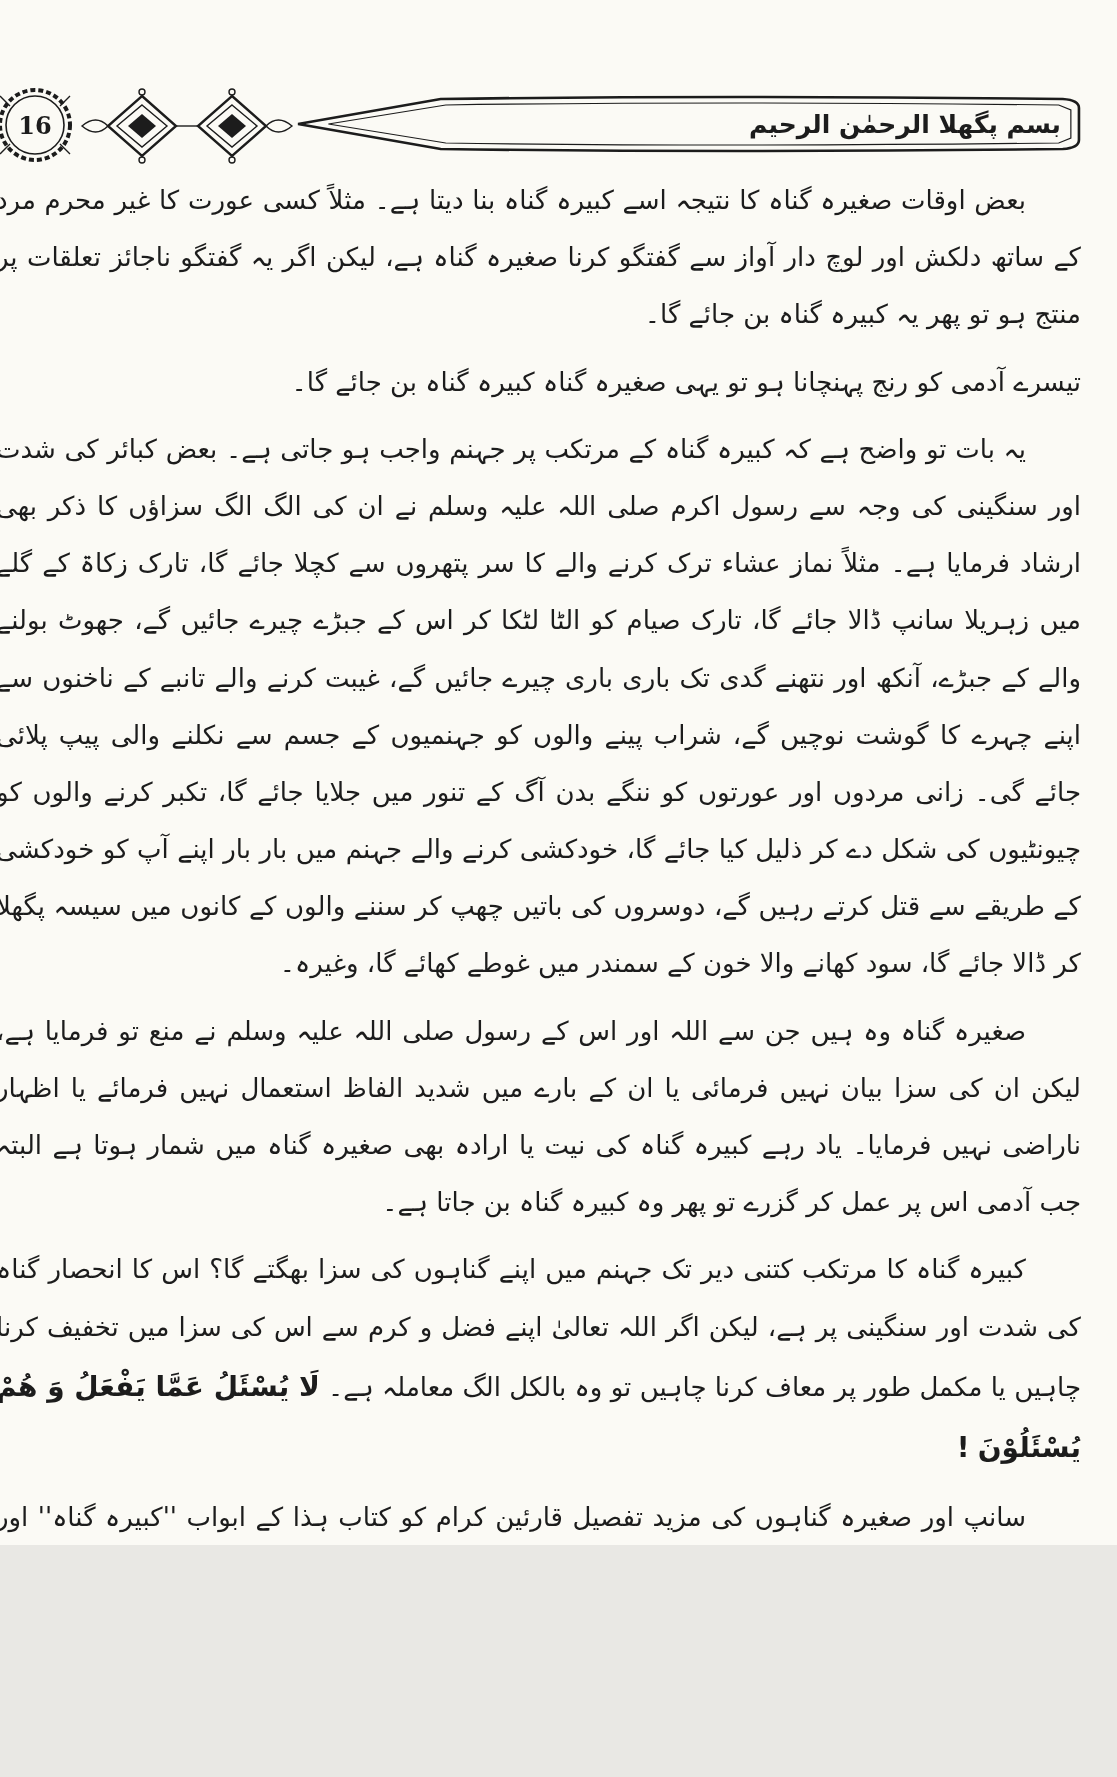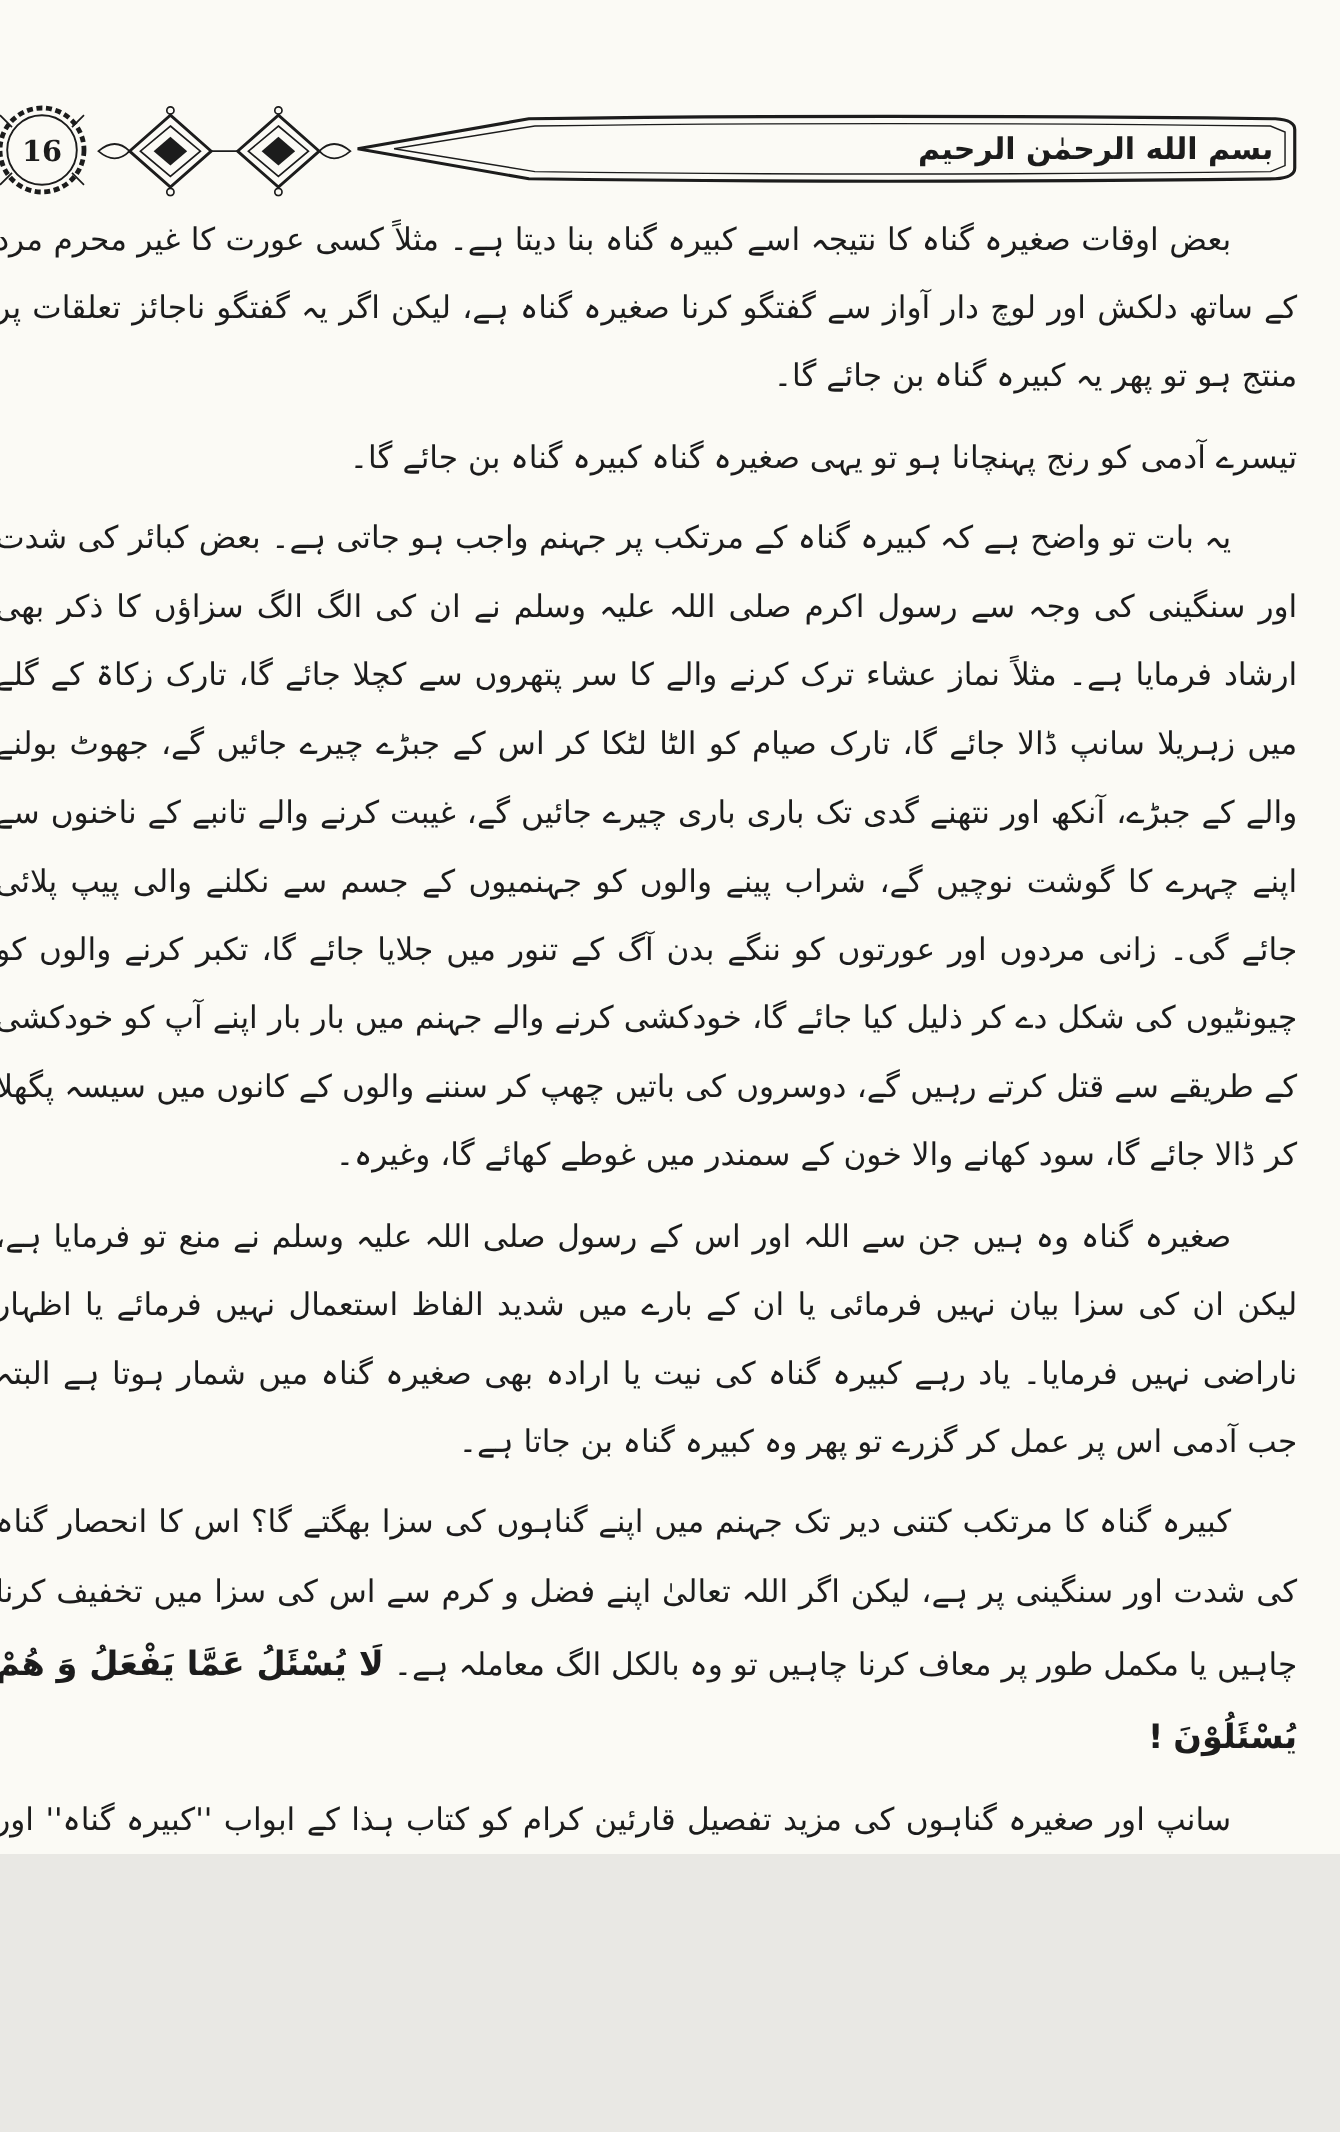--- a/index.html
+++ b/index.html
@@ -90,21 +90,21 @@
         <path class="ln" d="M194,38 Q206,26 220,38 Q206,50 194,38 Z" stroke-width="1.4"></path>
         <path class="ln" d="M104,38 L126,38" stroke-width="1.4"></path>
       </svg>
     </div>
 
     <div class="banner">
       <svg viewBox="0 0 780 60" preserveAspectRatio="none">
         <path class="ln" d="M4,30 L145,5 Q430,1 760,5 Q776,6 776,14 L776,46 Q776,54 760,55 Q430,59 145,55 Z" stroke-width="2.6"></path>
         <path class="ln" d="M34,30 L150,11 Q430,7 756,11 L768,16 L768,44 L756,49 Q430,53 150,49 Z" stroke-width="1.2"></path>
       </svg>
-      <span class="bismillah">بسم الله الرحمٰن الرحيم</span>
+      <span class="bismillah">بسم پگھلا الرحمٰن الرحيم</span>
     </div>
 
   </header>
 
   <main class="page-body">
     <p class="para">بعض اوقات صغیرہ گناہ کا نتیجہ اسے کبیرہ گناہ بنا دیتا ہے۔ مثلاً کسی عورت کا غیر محرم مرد کے ساتھ دلکش اور لوچ دار آواز سے گفتگو کرنا صغیرہ گناہ ہے، لیکن اگر یہ گفتگو ناجائز تعلقات پر منتج ہو تو پھر یہ کبیرہ گناہ بن جائے گا۔</p>
     <p class="para no-indent">تیسرے آدمی کو رنج پہنچانا ہو تو یہی صغیرہ گناہ کبیرہ گناہ بن جائے گا۔</p>
     <p class="para">یہ بات تو واضح ہے کہ کبیرہ گناہ کے مرتکب پر جہنم واجب ہو جاتی ہے۔ بعض کبائر کی شدت اور سنگینی کی وجہ سے رسول اکرم صلی اللہ علیہ وسلم نے ان کی الگ الگ سزاؤں کا ذکر بھی ارشاد فرمایا ہے۔ مثلاً نماز عشاء ترک کرنے والے کا سر پتھروں سے کچلا جائے گا، تارک زکاۃ کے گلے میں زہریلا سانپ ڈالا جائے گا، تارک صیام کو الٹا لٹکا کر اس کے جبڑے چیرے جائیں گے، جھوٹ بولنے والے کے جبڑے، آنکھ اور نتھنے گدی تک باری باری چیرے جائیں گے، غیبت کرنے والے تانبے کے ناخنوں سے اپنے چہرے کا گوشت نوچیں گے، شراب پینے والوں کو جہنمیوں کے جسم سے نکلنے والی پیپ پلائی جائے گی۔ زانی مردوں اور عورتوں کو ننگے بدن آگ کے تنور میں جلایا جائے گا، تکبر کرنے والوں کو چیونٹیوں کی شکل دے کر ذلیل کیا جائے گا، خودکشی کرنے والے جہنم میں بار بار اپنے آپ کو خودکشی کے طریقے سے قتل کرتے رہیں گے، دوسروں کی باتیں چھپ کر سننے والوں کے کانوں میں سیسہ پگھلا کر ڈالا جائے گا، سود کھانے والا خون کے سمندر میں غوطے کھائے گا، وغیرہ۔</p>
     <p class="para">صغیرہ گناہ وہ ہیں جن سے اللہ اور اس کے رسول صلی اللہ علیہ وسلم نے منع تو فرمایا ہے، لیکن ان کی سزا بیان نہیں فرمائی یا ان کے بارے میں شدید الفاظ استعمال نہیں فرمائے یا اظہار ناراضی نہیں فرمایا۔ یاد رہے کبیرہ گناہ کی نیت یا ارادہ بھی صغیرہ گناہ میں شمار ہوتا ہے البتہ جب آدمی اس پر عمل کر گزرے تو پھر وہ کبیرہ گناہ بن جاتا ہے۔</p>
     <p class="para">

